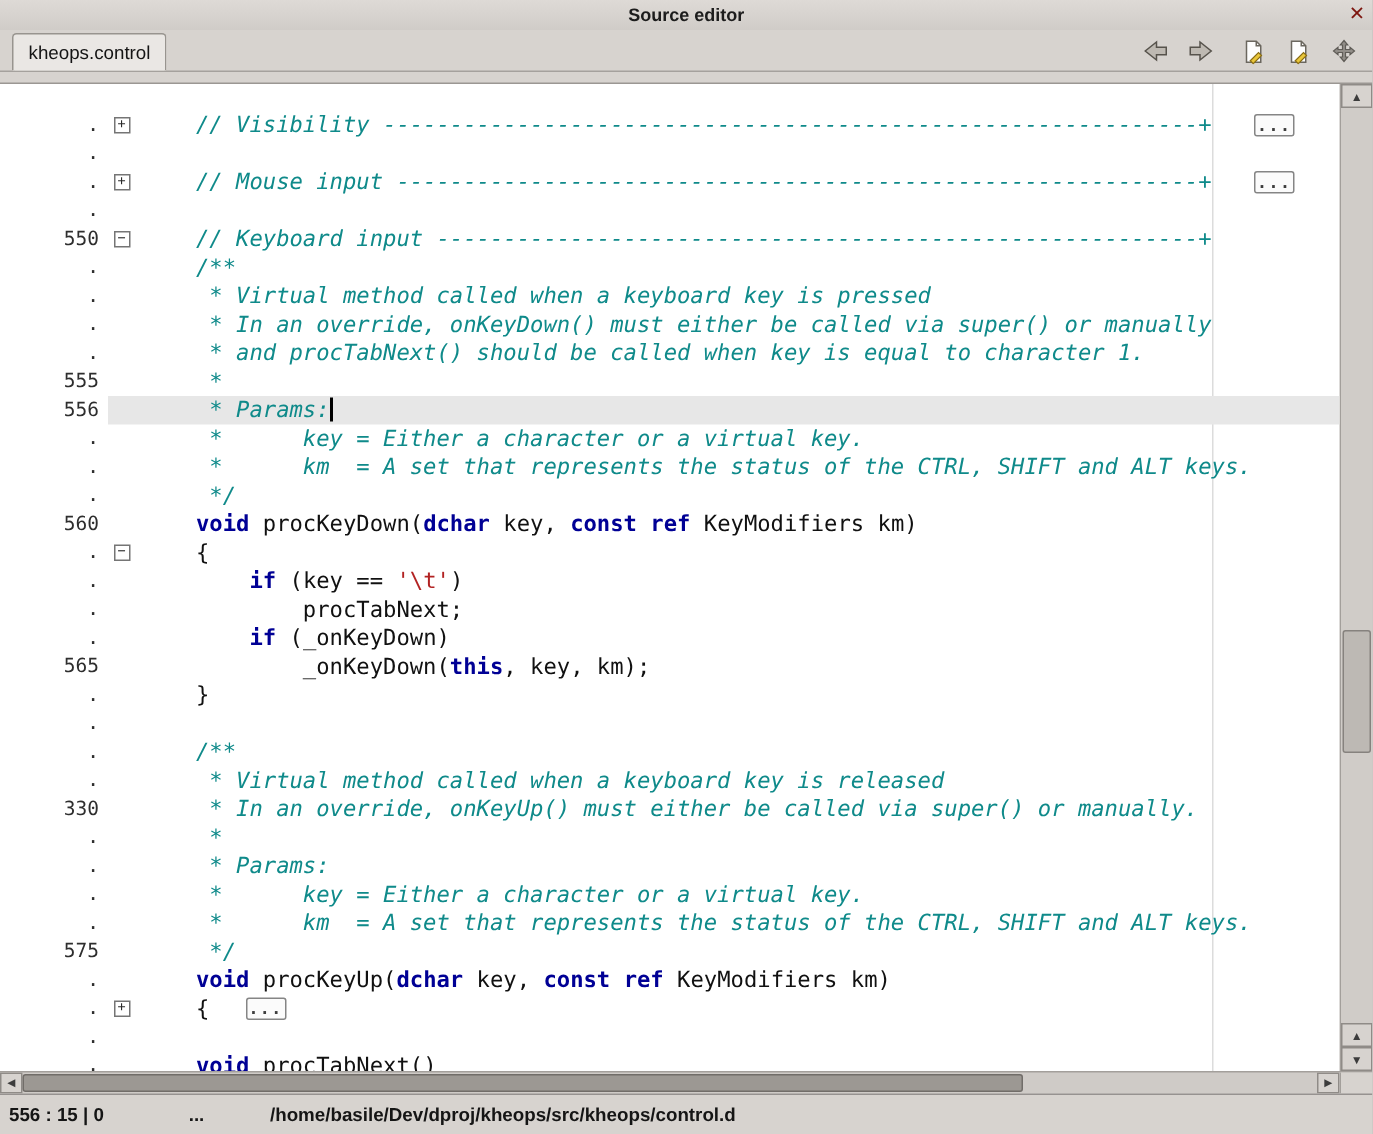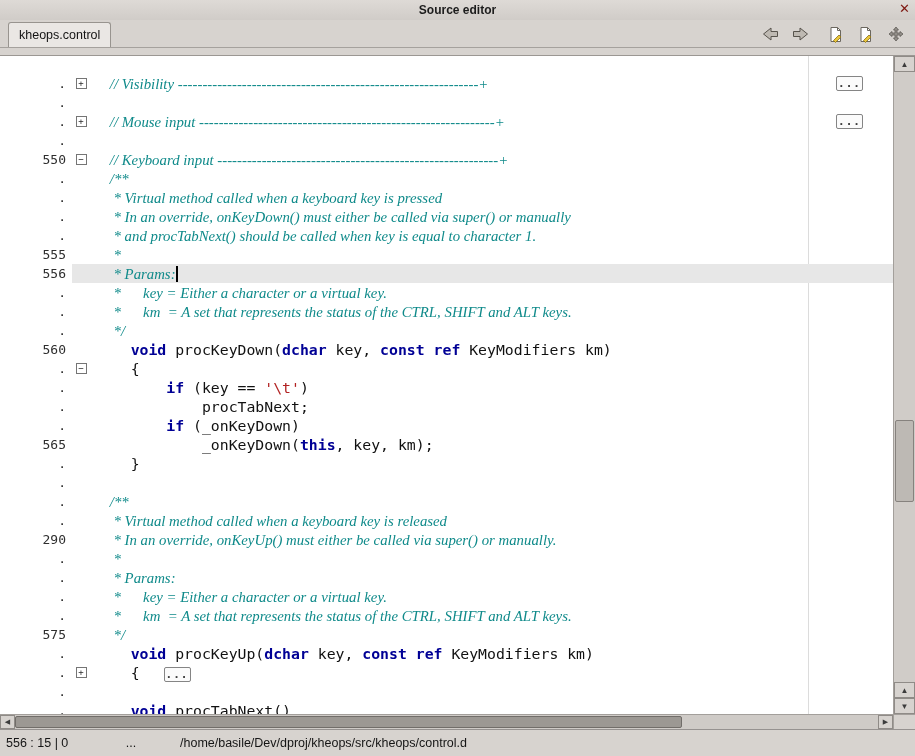--- a/index.html
+++ b/index.html
@@ -28,21 +28,21 @@
   .code-scroll{position:absolute;inset:0;padding-top:18px;}
   .ruler{position:absolute;top:0;bottom:0;left:calc(95px + 80ch);width:1px;background:#dcdcdc;}
   .row{display:flex;height:19px;line-height:19px;position:relative;}
   .ln{width:72px;flex:none;text-align:right;padding-right:6px;font-size:13px;color:#2e2e2e;}
   .body{flex:1;display:flex;min-width:0;}
   .row.current .body{background:#e7e7e7;}
   .foldcol{width:18px;flex:none;display:flex;align-items:center;justify-content:center;}
   .foldbox{width:11px;height:11px;border:1px solid #757575;background:#fff;color:#2a2a2a;
     font-size:9px;line-height:9px;text-align:center;cursor:default;}
   .code{white-space:pre;padding-left:5px;flex:none;color:#111;}
-  .t-c{color:#0f8a8a;font-style:italic;font-family:Liberation Serif, serif;}
+  .t-c{color:#0f8a8a;font-style:italic;}
   .t-k{color:#000095;font-weight:bold;}
   .t-s{color:#b22222;}
   .t-p{color:#111;}
   .caret{display:inline-block;width:2px;height:16px;background:#000;vertical-align:-3px;}
   .ellipsisbox{display:inline-flex;align-items:center;justify-content:center;width:27px;height:15px;
     border:1px solid #858585;border-radius:2px;background:#fbfbfb;color:#3d3d3d;
     font-family:"DejaVu Sans Mono",monospace;font-size:11px;font-weight:bold;letter-spacing:1px;
     vertical-align:middle;}
   .code .ellipsisbox{margin-left:24px;}
   .rightbox{margin-left:auto;margin-right:30px;align-self:center;flex:none;}
@@ -54,21 +54,21 @@
   .vthumb{position:absolute;left:1px;right:1px;top:57%;height:82px;background:#bdb9b4;border:1px solid #86827e;border-radius:2px;}
   
   .hscroll{height:15px;flex:none;display:flex;background:#cfcbc7;border-top:1px solid #a39f9b;}
   .hbtn{width:15px;flex:none;background:#d7d3cf;border:1px solid #8f8b87;display:flex;align-items:center;
     justify-content:center;font-size:7px;color:#3c3c3c;}
   .htrack{flex:1;position:relative;}
   .hthumb{position:absolute;top:1px;bottom:1px;left:0;width:667px;background:#9c9893;border:1px solid #716d69;border-radius:2px;}
   .hcorner{width:22px;flex:none;background:#d7d3cf;border-left:1px solid #a39f9b;}
   
   .statusbar{height:27px;flex:none;display:flex;align-items:stretch;background:#d7d3cf;
-    border-top:1px solid #969290;font-size:12.5px;color:#151515;}
+    border-top:1px solid #969290;font-size:12.5px;color:#151515;font-weight:bold;}
   .sb-cell{display:flex;align-items:center;}
   .sb-caret{width:100px;padding-left:6px;}
   .sb-dots{width:62px;justify-content:center;}
   .sb-macro{width:140px;justify-content:center;}
   .sb-path{flex:1;padding-left:18px;}
 </style>
 </head>
 <body>
 
 <div class="window">
@@ -293,21 +293,21 @@
             </span>
           </div>
           <div class="row">
             <span class="ln">.</span>
             <span class="body">
               <span class="foldcol"></span>
               <span class="code"><span class="t-c">     * Virtual method called when a keyboard key is released</span></span>
             </span>
           </div>
           <div class="row">
-            <span class="ln">290</span>
+            <span class="ln">330</span>
             <span class="body">
               <span class="foldcol"></span>
               <span class="code"><span class="t-c">     * In an override, onKeyUp() must either be called via super() or manually.</span></span>
             </span>
           </div>
           <div class="row">
             <span class="ln">.</span>
             <span class="body">
               <span class="foldcol"></span>
               <span class="code"><span class="t-c">     *</span></span>

